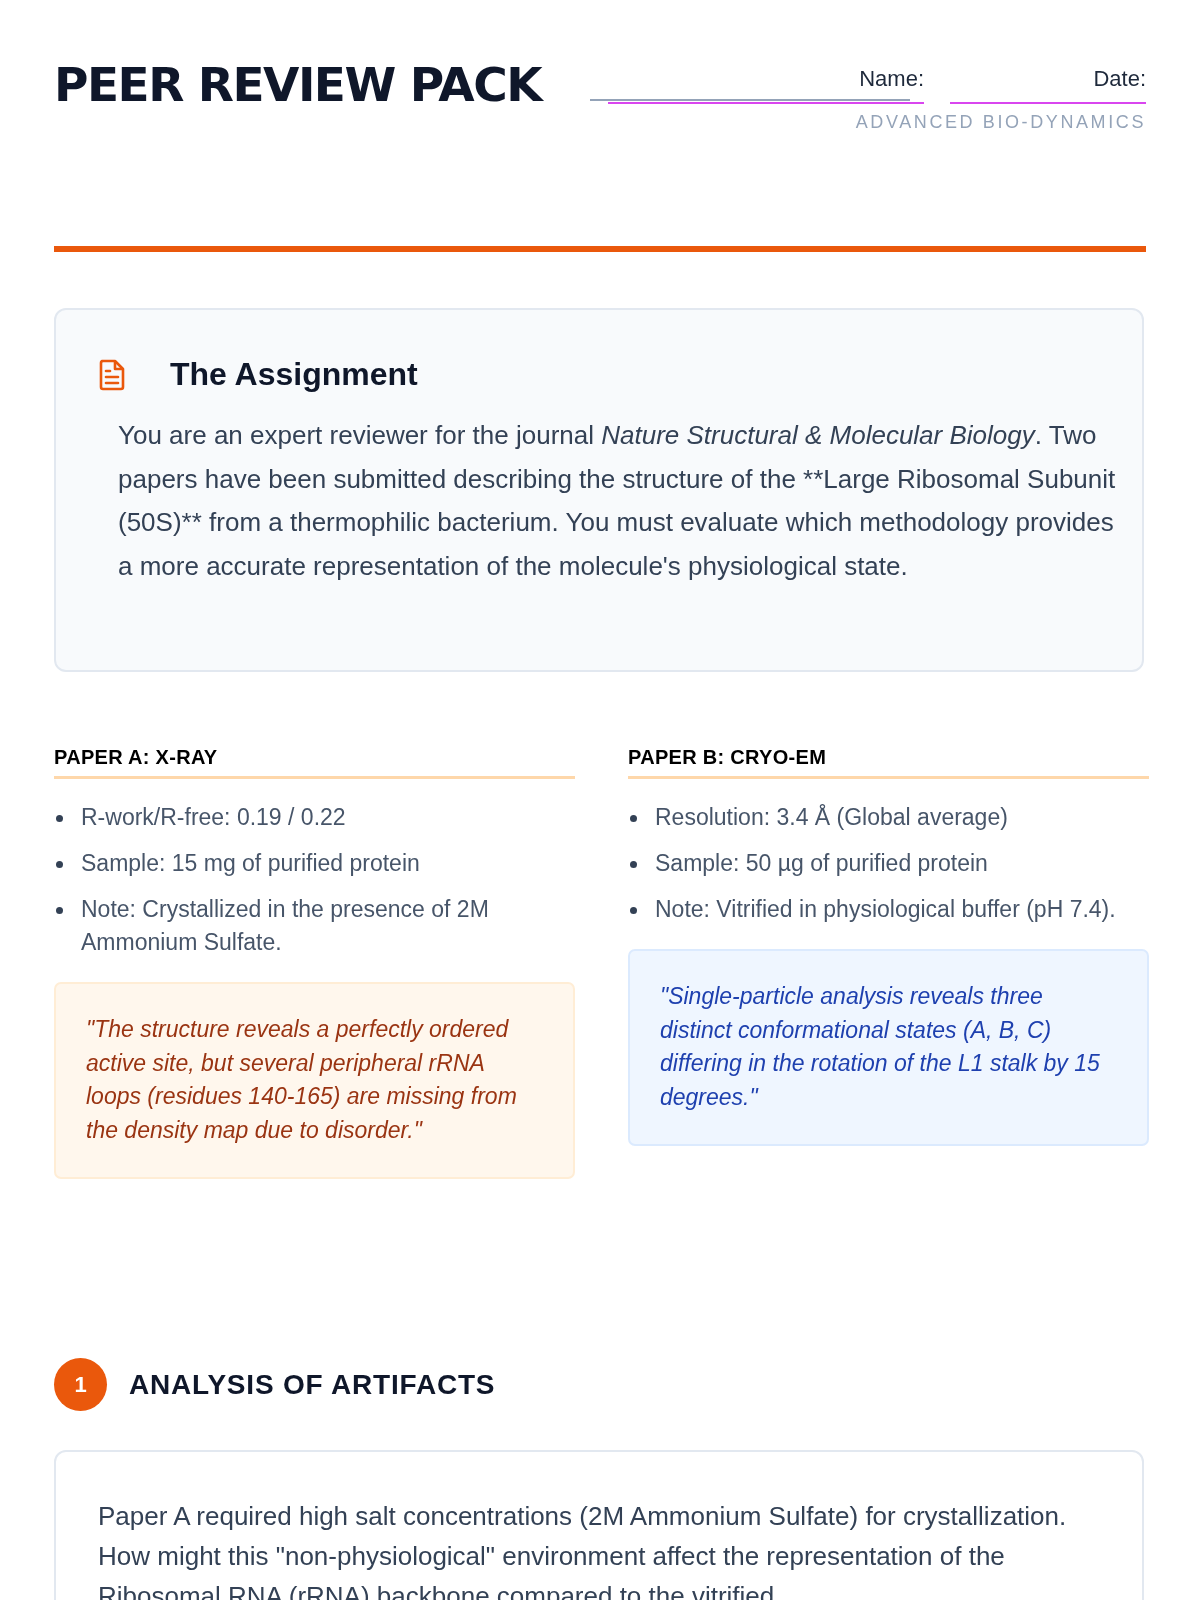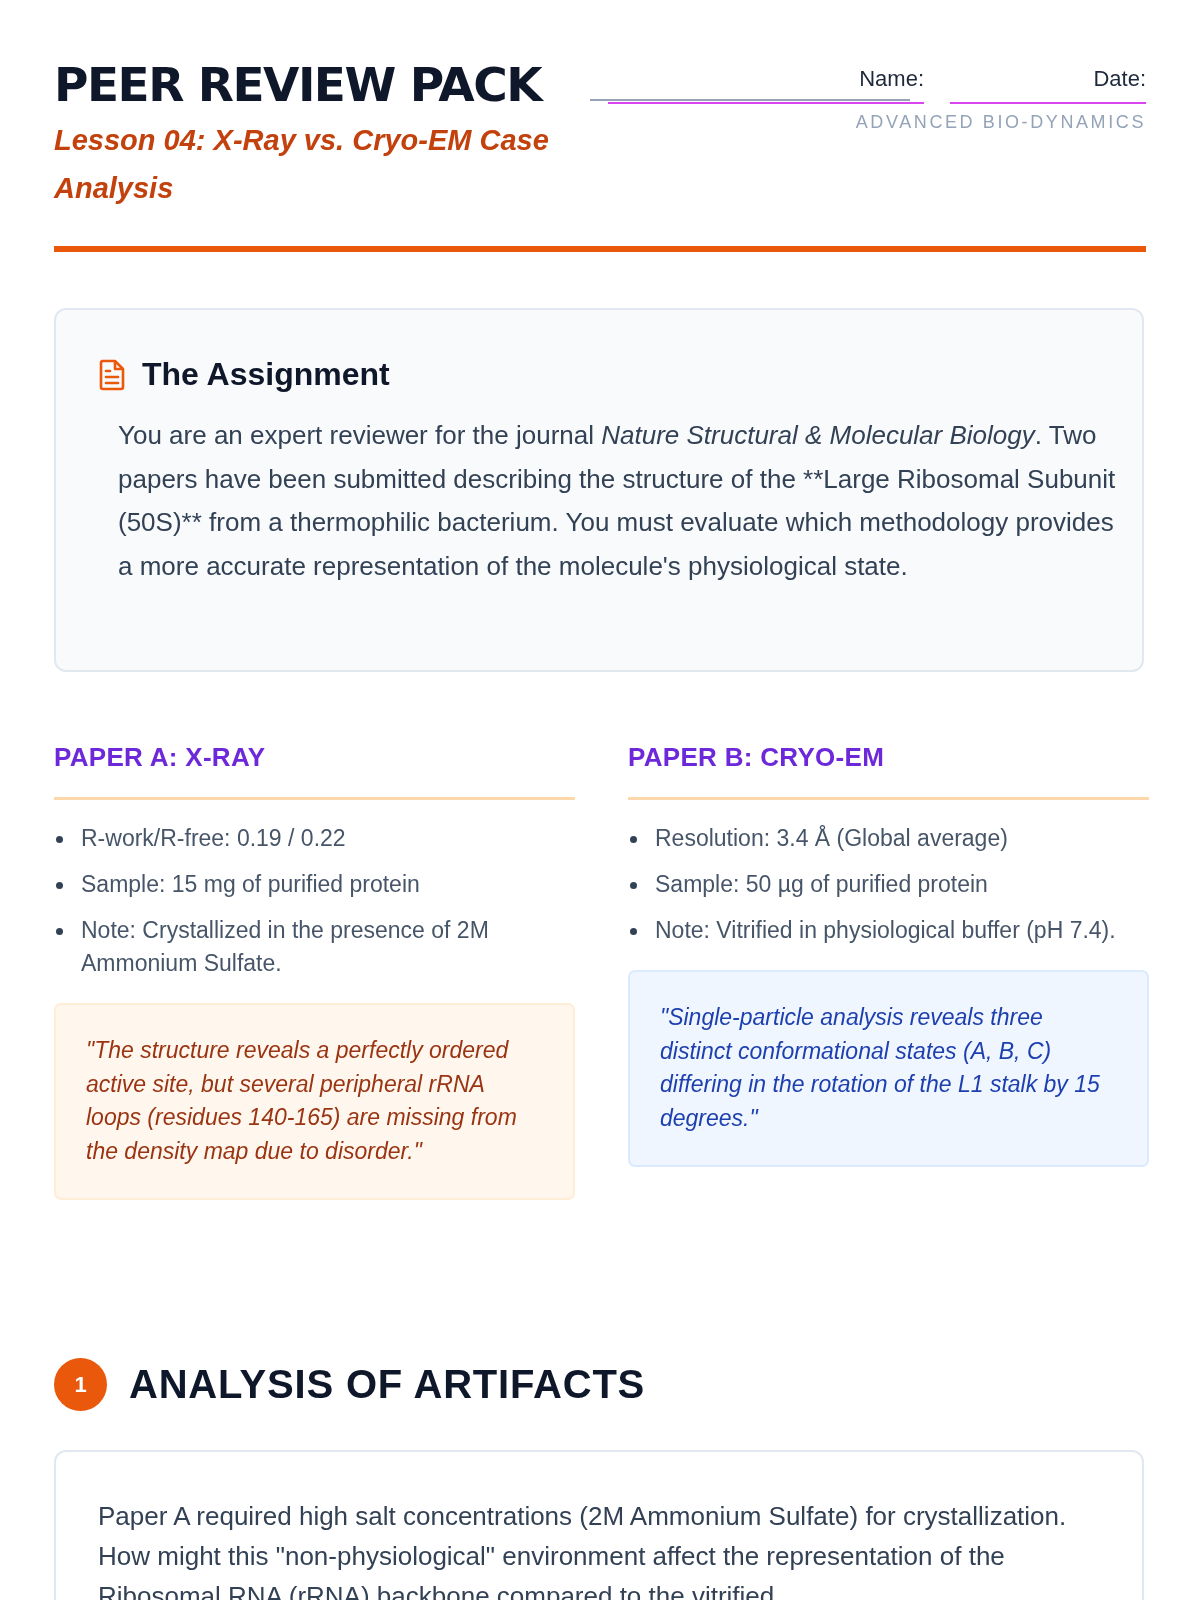--- a/index.html
+++ b/index.html
@@ -39,36 +39,36 @@
     position: absolute; right: 0; top: 52px;
     font-size: 18px; letter-spacing: 2.6px; color: #94a3b8; text-transform: uppercase;
   }
   .header-rule { position: absolute; left: 54px; top: 246px; width: 1092px; height: 6px; background: #ea580c; }
 
   
   .assignment {
     position: absolute; left: 54px; top: 308px; width: 1090px; height: 364px;
     background: #f8fafc; border: 2px solid #e2e8f0; border-radius: 12px; box-sizing: border-box;
   }
-  .assignment-heading { position: absolute; left: 42px; top: 46px; display: flex; align-items: center; }
+  .assignment-heading { position: absolute; left: 42px; top: 46px; display: flex; align-items: center; gap: 28px; }
   .doc-icon { width: 28px; height: 32px; margin-right: 16px; display: inline-block; }
   .assignment-title { font-size: 32px; font-weight: 700; color: #0f172a; }
   .assignment-body {
     position: absolute; left: 42px; top: 104px; width: 1010px;
     font-size: 26px; line-height: 43.5px; color: #334155; margin-left: 20px;
   }
   .assignment-body i { font-style: italic; }
 
   
   .paper { position: absolute; top: 740px; width: 521px; }
   .paper-a { left: 54px; }
   .paper-b { left: 628px; }
   .paper-title {
-    font-size: 26px; font-weight: 700; color: #6d28d9; letter-spacing: 0.3px;
-    line-height: 34px; padding-bottom: 23px; border-bottom: 3px solid #fed7aa;
+    font-size: 20px; font-weight: 700; color: #000000; letter-spacing: 0.3px;
+    line-height: 34px; padding-bottom: 2px; border-bottom: 3px solid #fed7aa;
   }
   .paper ul { list-style: none; margin: 22px 0 0 0; padding: 0; }
   .paper li {
     position: relative; padding-left: 27px; margin-bottom: 13px;
     font-size: 23px; line-height: 33px; color: #475569;
   }
   .paper li::before {
     content: ""; position: absolute; left: 2px; top: 14px; width: 7px; height: 7px;
     border-radius: 50%; background: #334155;
   }
@@ -79,40 +79,39 @@
   }
   .quote-a { background: #fff7ed; border: 2px solid #ffedd5; color: #9a3412; }
   .quote-b { background: #eff6ff; border: 2px solid #dbeafe; color: #1e40af; }
 
   
   .section-head { position: absolute; left: 54px; top: 1358px; display: flex; align-items: center; }
   .step-badge {
     width: 53px; height: 53px; border-radius: 50%; background: #ea580c; color: #fff;
     font-weight: 700; font-size: 22px; display: flex; align-items: center; justify-content: center;
   }
-  .section-title { margin-left: 22px; font-size: 40px; font-weight: 700; color: #0f172a; letter-spacing: 0.8px; }
+  .section-title { margin-left: 22px; font-size: 28px; font-weight: 700; color: #0f172a; letter-spacing: 0.8px; }
 
   .question-card {
     position: absolute; left: 54px; top: 1450px; width: 1090px; height: 200px;
     border: 2px solid #e2e8f0; border-radius: 12px; box-sizing: border-box; background: #fff;
   }
   .question-text {
     position: absolute; left: 42px; top: 44px; width: 1010px;
     font-size: 26px; line-height: 40px; color: #334155;
   }
 </style>
 </head>
 <body>
 
 <div class="page">
 
   <div class="header">
     <div class="title">PEER REVIEW PACK</div>
     <div class="title-rule"></div>
-    <div class="subtitle">Lesson 04: X-Ray vs. Cryo-EM Case Analysis</div>
 
     <div class="meta">
       <div class="field field-name">
         <span class="field-label">Name:</span>
       </div>
       <div class="field field-date">
         <span class="field-label">Date:</span>
       </div>
       <div class="org">ADVANCED BIO-DYNAMICS</div>
     </div>

